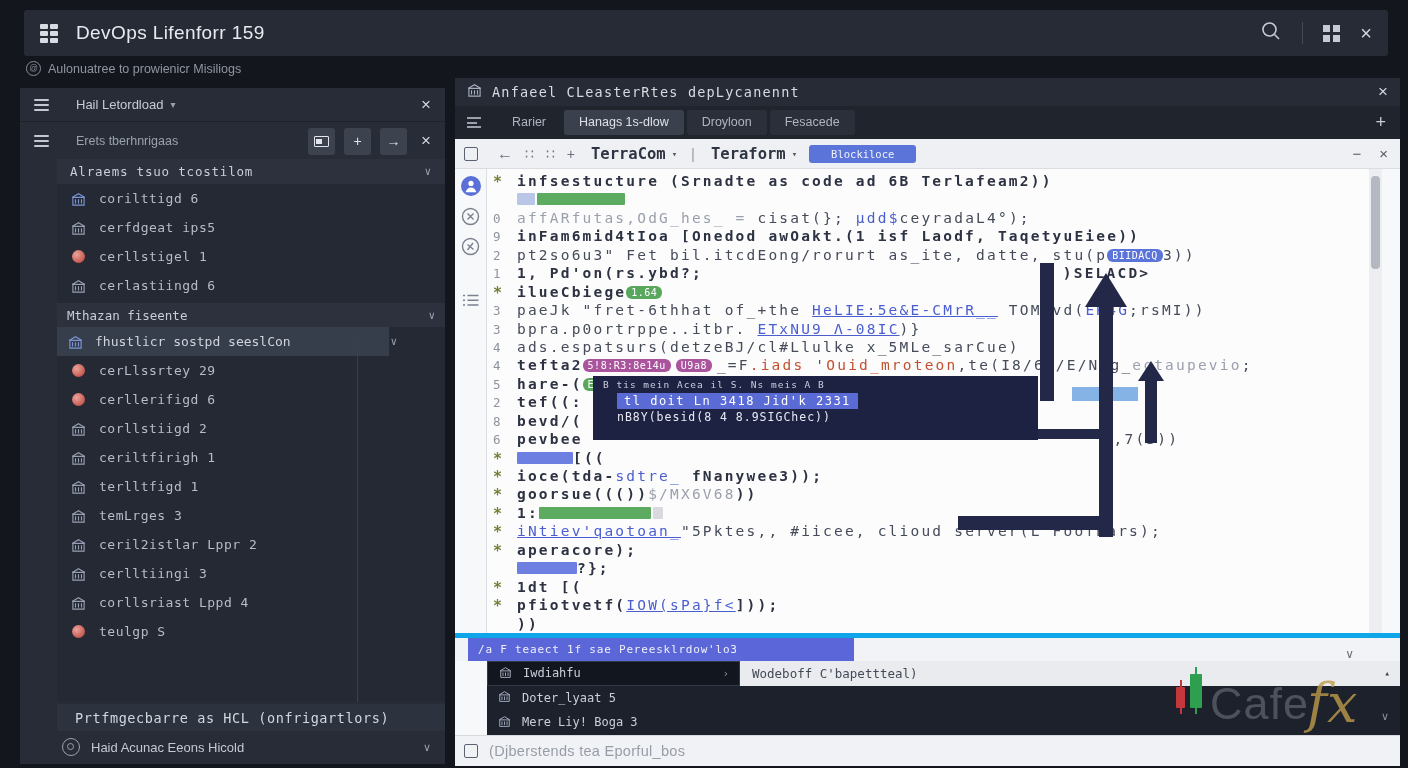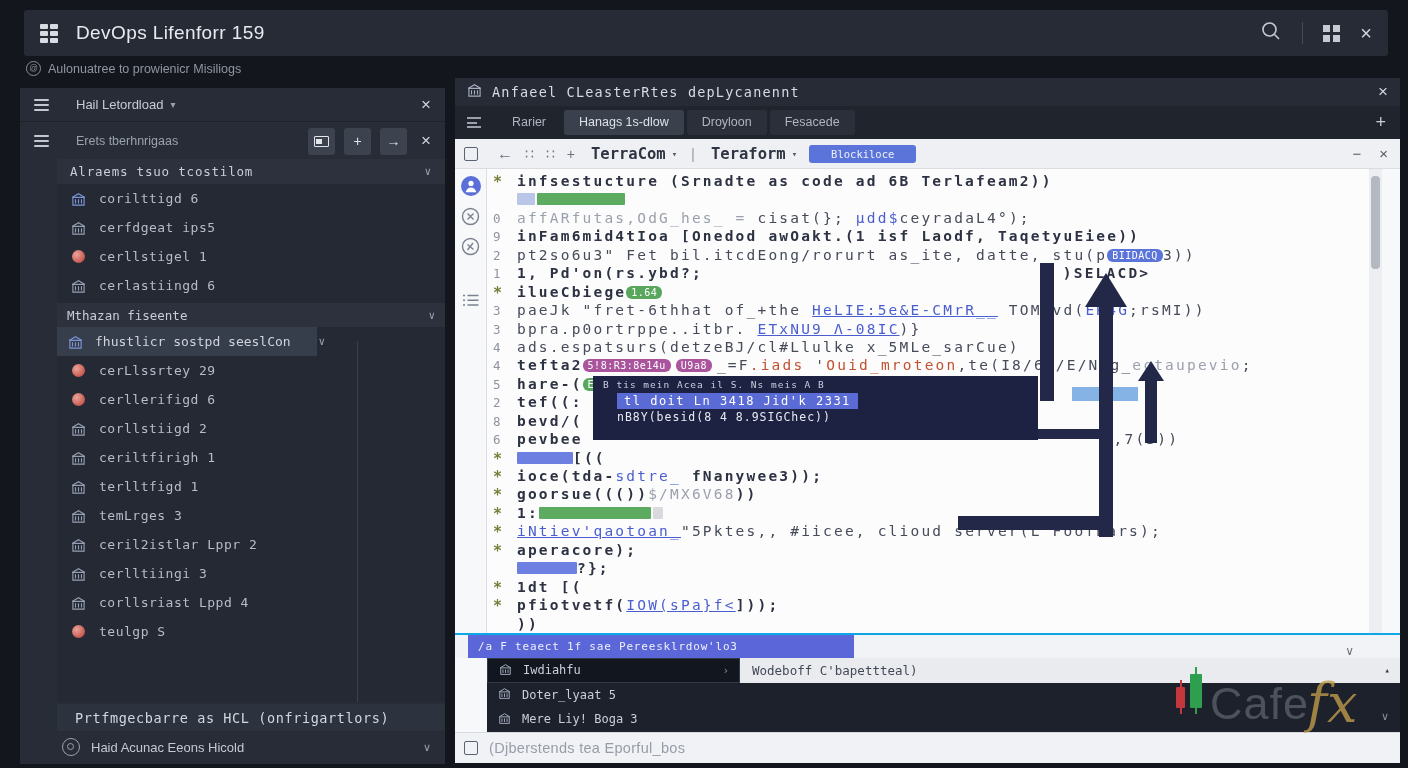--- a/index.html
+++ b/index.html
@@ -44,21 +44,21 @@
     color:#c8cdd8;font-size:12.5px;font-family:"DejaVu Sans Mono",monospace;letter-spacing:.8px;cursor:pointer}
   .sb-drop .chev,.sb-section .chev{margin-left:auto;color:#9aa0ac;font-size:11px}
   .sb-item{height:29px;display:flex;align-items:center;padding-left:13px;color:#b6bcc8;
     font-size:13px;font-family:"DejaVu Sans Mono",monospace;letter-spacing:.5px;cursor:pointer}
   .sb-item .lbl{margin-left:13px;white-space:nowrap}
   .sb-item .ic,.sb-selected .ic{width:16px;display:inline-flex;justify-content:center}
   .dot-red{width:13px;height:13px;border-radius:50%;display:inline-block;
     background:radial-gradient(circle at 35% 35%,#eba39b,#c4554b 75%)}
   .sb-section{height:24px;background:#2c313d;display:flex;align-items:center;padding:0 10px;
     color:#c8cdd8;font-size:12.5px;font-family:"DejaVu Sans Mono",monospace;margin-top:3px;cursor:pointer}
-  .sb-selected{height:29px;background:#373e4b;width:260px;display:flex;align-items:center;
+  .sb-selected{height:29px;background:#373e4b;width:332px;display:flex;align-items:center;
     padding-left:10px;box-sizing:border-box;color:#ced3dd;font-size:13px;
     font-family:"DejaVu Sans Mono",monospace;cursor:pointer}
   .sb-selected .lbl{margin-left:12px;white-space:nowrap}
   .sb-selected .chev{margin-left:auto;margin-right:-8px;color:#9aa0ac;font-size:11px}
   .sb-footer{position:absolute;left:37px;right:0;bottom:33px;height:27px;background:#2d333e;
     color:#d2d7e0;font-size:13.5px;font-family:"DejaVu Sans Mono",monospace;display:flex;
     align-items:center;padding-left:18px;letter-spacing:.6px;cursor:pointer}
   .sb-account{position:absolute;left:0;right:0;bottom:3px;height:28px;display:flex;
     align-items:center;padding:0 14px 0 42px;color:#c3c9d3;font-size:13px;cursor:pointer}
   .sb-account .lbl{margin-left:11px}
@@ -130,21 +130,21 @@
   .tt-l2{color:#e8eaf2;font-family:"DejaVu Sans Mono",monospace;font-size:11.5px;
     letter-spacing:1px;margin-left:14px}
   .nav{position:absolute;background:#232849;z-index:4}
   .tri{position:absolute;width:0;height:0;z-index:4}
   .lbluebar{position:absolute;left:585px;top:218px;width:66px;height:14px;background:#85b3e6;z-index:3}
 
   .ed-scrollcol{width:13px;background:#eceef1;position:relative}
   .ed-thumb{position:absolute;left:2px;top:7px;width:9px;height:93px;background:#b3b8c1;border-radius:4px}
   .ed-rightpad{width:18px;background:#f7f8fa}
 
-  .sel-bar{height:23px;background:#f2f3f6;border-top:2px solid #0ea5e9;display:flex;
+  .sel-bar{height:23px;background:#f2f3f6;border-top:5px solid #0ea5e9;display:flex;
     align-items:flex-end;position:relative}
   .sel-blue{width:386px;height:100%;margin-left:13px;background:#5b67d8;color:#eef0fb;font-size:11px;
     font-family:"DejaVu Sans Mono",monospace;letter-spacing:.8px;display:flex;align-items:center;
     padding-left:10px;box-sizing:border-box;white-space:nowrap}
   .sel-chev{position:absolute;right:46px;color:#6a7078;font-size:12px;cursor:pointer}
 
   .output{height:74px;background:#1c212c;margin-left:32px;position:relative;display:flex;
     flex-direction:column;overflow:hidden}
   .out-row{height:24.6px;display:flex;align-items:center;font-family:"DejaVu Sans Mono",monospace;
     font-size:12px;color:#c9cfdb}

